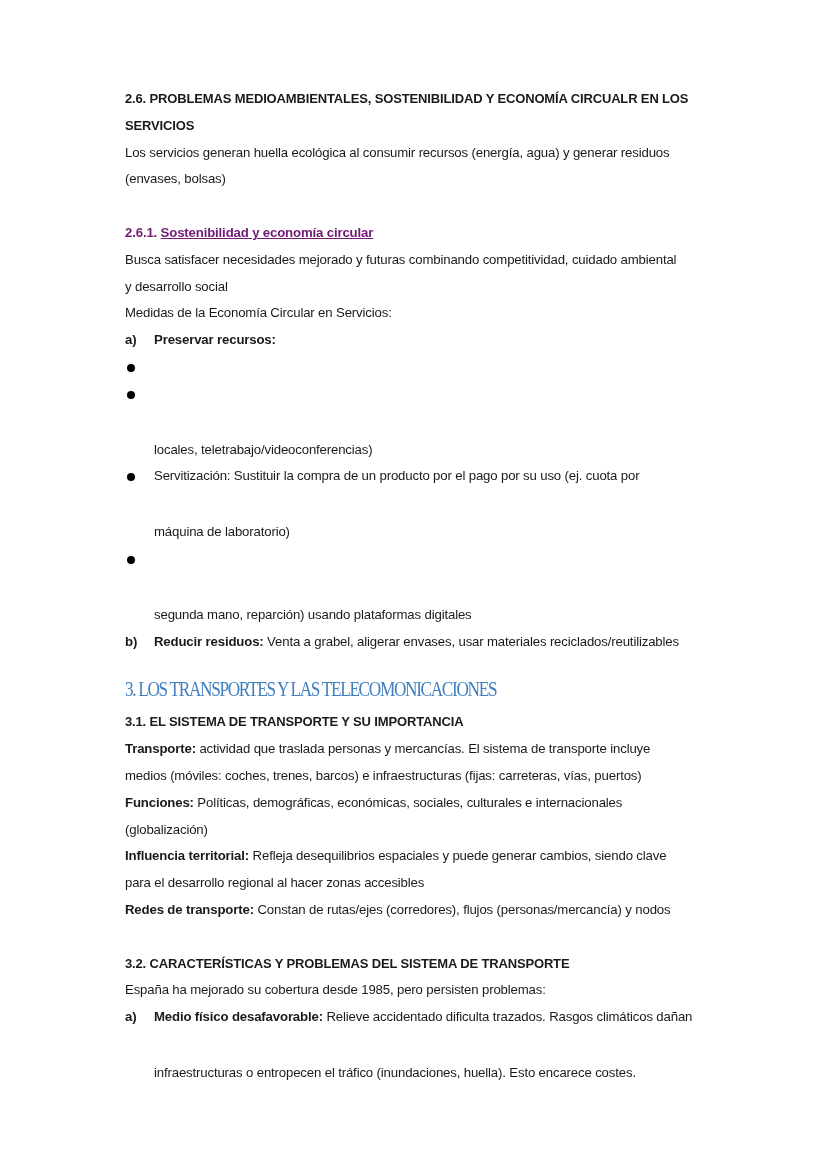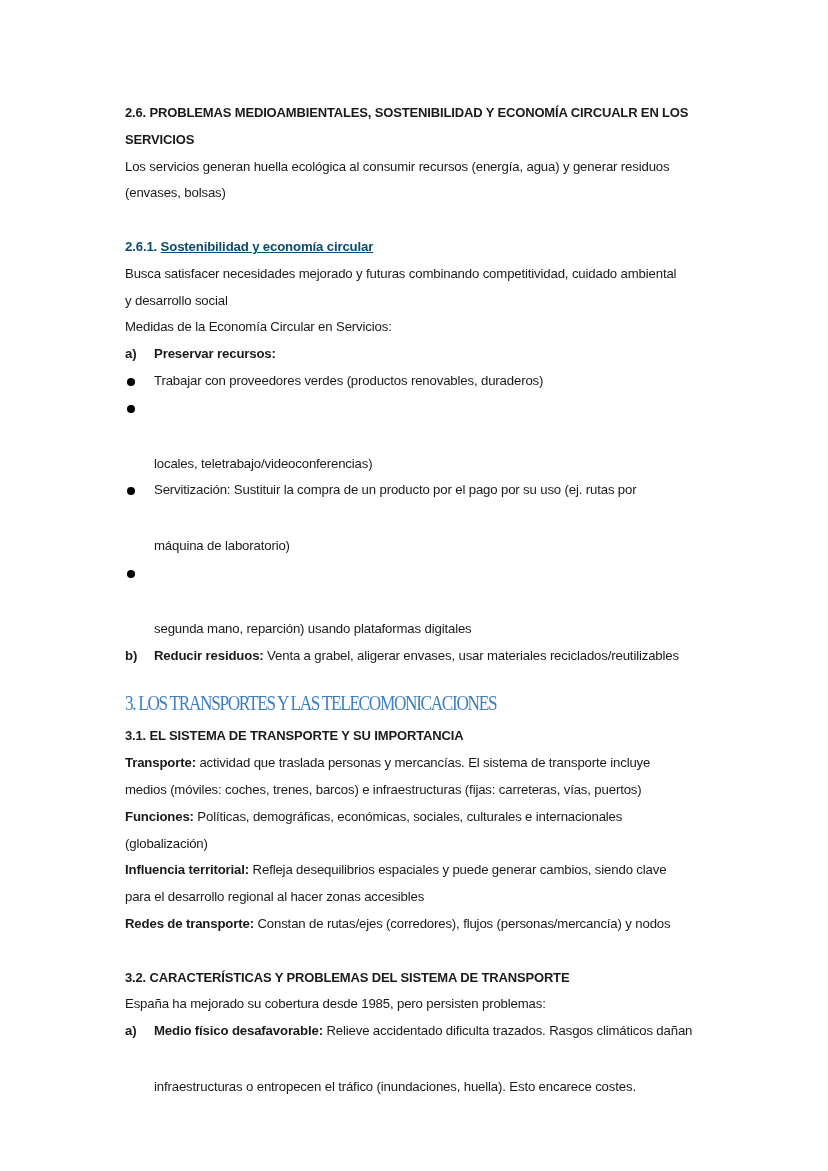--- a/index.html
+++ b/index.html
@@ -11,37 +11,37 @@
       width: 828px;
       height: 1171px;
       position: relative;
       overflow: hidden;
       font-family: "Liberation Sans", "DejaVu Sans", sans-serif;
       color: #1a1a1a;
     }
     .page {
       position: absolute;
       left: 125px;
-      top: 100px;
+      top: 86px;
       width: 590px;
       font-size: 13.2px;
       letter-spacing: -0.15px;
     }
     .line {
       height: 26.8px;
       line-height: 26.8px;
       white-space: nowrap;
     }
     .bold { font-weight: bold; text-align: center; }
     .h-section {
       font-weight: bold;
       font-size: 13px;
     }
     .h-sub {
-      color: #0c4a6e;
+      color: #701a75;
       font-weight: bold;
     }
     .h-sub .u {
       text-decoration: underline;
     }
     .h-chapter {
       height: 40px;
       line-height: 40px;
       color: #3f7fbf;
       font-family: "Liberation Serif", "DejaVu Serif", serif;
@@ -101,31 +101,30 @@
   <div class="line">y desarrollo social</div>
   <div class="line">Medidas de la Economía Circular en Servicios:</div>
 
   <div class="line list-row">
     <span class="marker">a)</span>
     <span class="bold">Preservar recursos:</span>
   </div>
 
   <div class="line list-row">
     <span class="bullet"></span>
-    <span>Trabajar con proveedores verdes (productos renovables, duraderos)</span>
   </div>
 
   <div class="line list-row">
     <span class="bullet"></span>
   </div>
   <div class="line indent">locales, teletrabajo/videoconferencias)</div>
 
   <div class="line list-row">
     <span class="bullet"></span>
-    <span>Servitización: Sustituir la compra de un producto por el pago por su uso (ej. rutas por</span>
+    <span>Servitización: Sustituir la compra de un producto por el pago por su uso (ej. cuota por</span>
   </div>
   <div class="line indent">máquina de laboratorio)</div>
 
   <div class="line list-row">
     <span class="bullet"></span>
   </div>
   <div class="line indent">segunda mano, reparción) usando plataformas digitales</div>
 
   <div class="line list-row">
     <span class="marker">b)</span>

